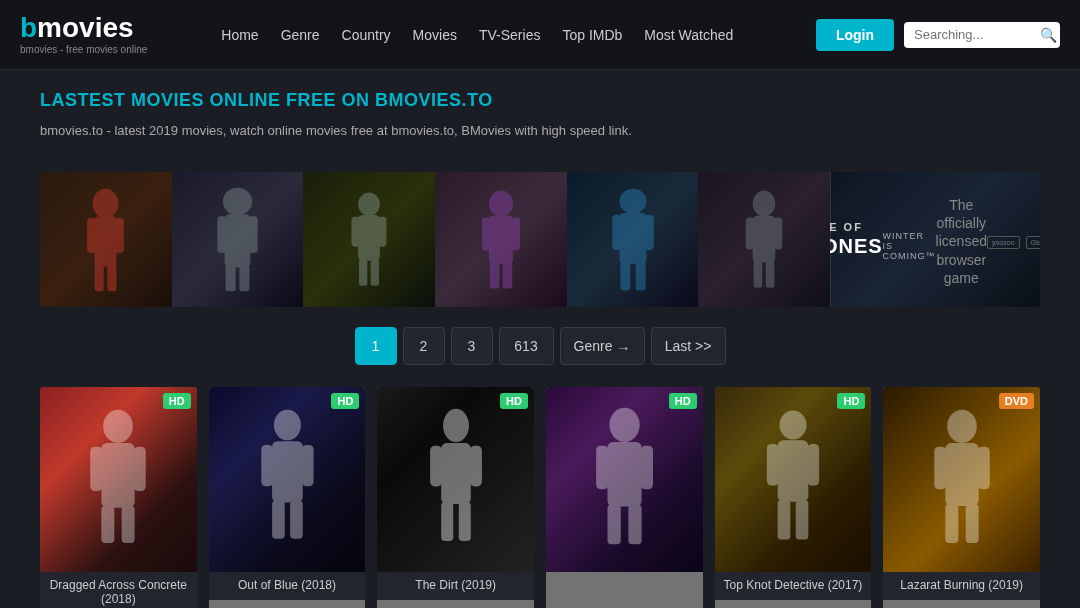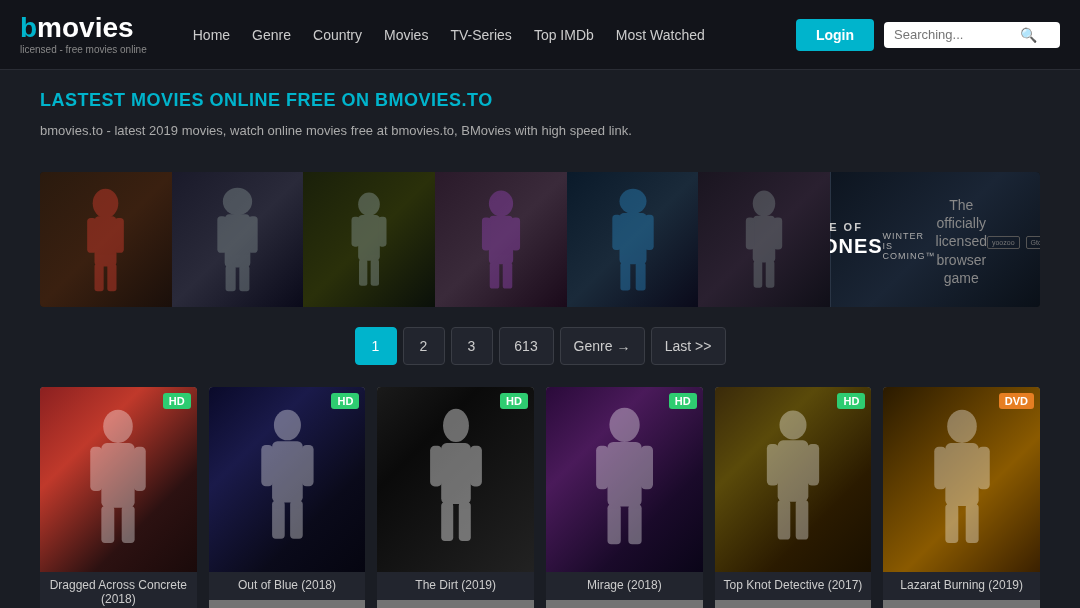--- a/index.html
+++ b/index.html
@@ -39,20 +39,21 @@
     .logo-sub {
       font-size: 10px;
       color: #888;
       margin-top: 2px;
     }
     .nav {
       display: flex;
       align-items: center;
       gap: 22px;
       flex: 1;
+      margin-left: 28px;
     }
     .nav a {
       color: #ccc;
       text-decoration: none;
       font-size: 14px;
     }
     .header-right {
       display: flex;
       align-items: center;
       gap: 10px;
@@ -67,21 +68,21 @@
       cursor: pointer;
       font-weight: bold;
     }
     .search-box {
       display: flex;
       align-items: center;
       background-color: #fff;
       border-radius: 4px;
       padding: 5px 10px;
       gap: 6px;
-      width: 176px;
+      width: 156px;
     }
     .search-box input {
       border: none;
       outline: none;
       font-size: 13px;
       color: #666;
       background: transparent;
       width: 120px;
     }
     .search-icon-svg {
@@ -259,21 +260,21 @@
     .poster-6 { background: linear-gradient(135deg, #2a1a00 0%, #5a3a00 30%, #8a5a00 60%, #3a2000 100%); }
   </style>
 </head>
 <body>
 
 <header class="header">
   <div class="logo-area">
     <div class="logo-text">
       <span class="b-letter">b</span><span>movies</span>
     </div>
-    <div class="logo-sub">licensed - free movies online</div>
+    <div class="logo-sub">bmovies - free movies online</div>
   </div>
 
   <nav class="nav">
     <a href="#">Home</a>
     <a href="#">Genre</a>
     <a href="#">Country</a>
     <a href="#">Movies</a>
     <a href="#">TV-Series</a>
     <a href="#">Top IMDb</a>
     <a href="#">Most Watched</a>
@@ -452,21 +453,20 @@
             <ellipse cx="40" cy="22" rx="16" ry="18"></ellipse>
             <rect x="22" y="40" width="36" height="68" rx="6"></rect>
             <rect x="10" y="44" width="13" height="46" rx="5"></rect>
             <rect x="57" y="44" width="13" height="46" rx="5"></rect>
             <rect x="22" y="106" width="14" height="42" rx="4"></rect>
             <rect x="44" y="106" width="14" height="42" rx="4"></rect>
           </svg>
         </div>
         <span class="movie-badge badge-hd">HD</span>
       </div>
-      <div class="movie-title">Mirage (2018)</div>
     </div>
 
     <div class="movie-card">
       <div class="movie-poster">
         <div class="movie-poster-bg poster-5">
           <svg viewBox="0 0 80 160" style="width:60%;height:78%;opacity:0.35;fill:#fff;">
             <ellipse cx="40" cy="20" rx="15" ry="16"></ellipse>
             <rect x="23" y="37" width="34" height="68" rx="6"></rect>
             <rect x="11" y="41" width="13" height="46" rx="5"></rect>
             <rect x="56" y="41" width="13" height="46" rx="5"></rect>

